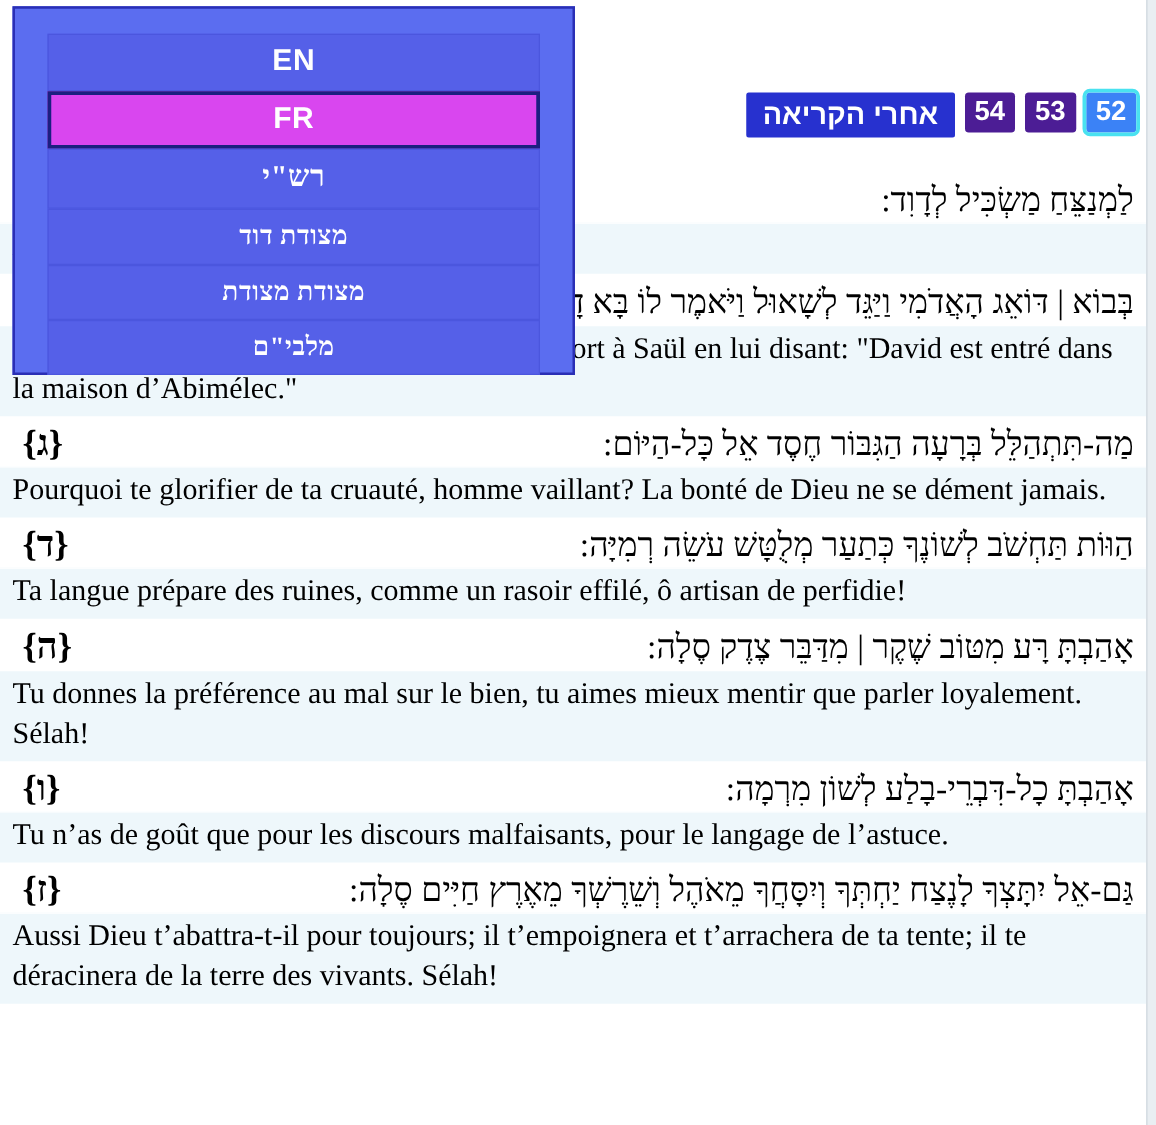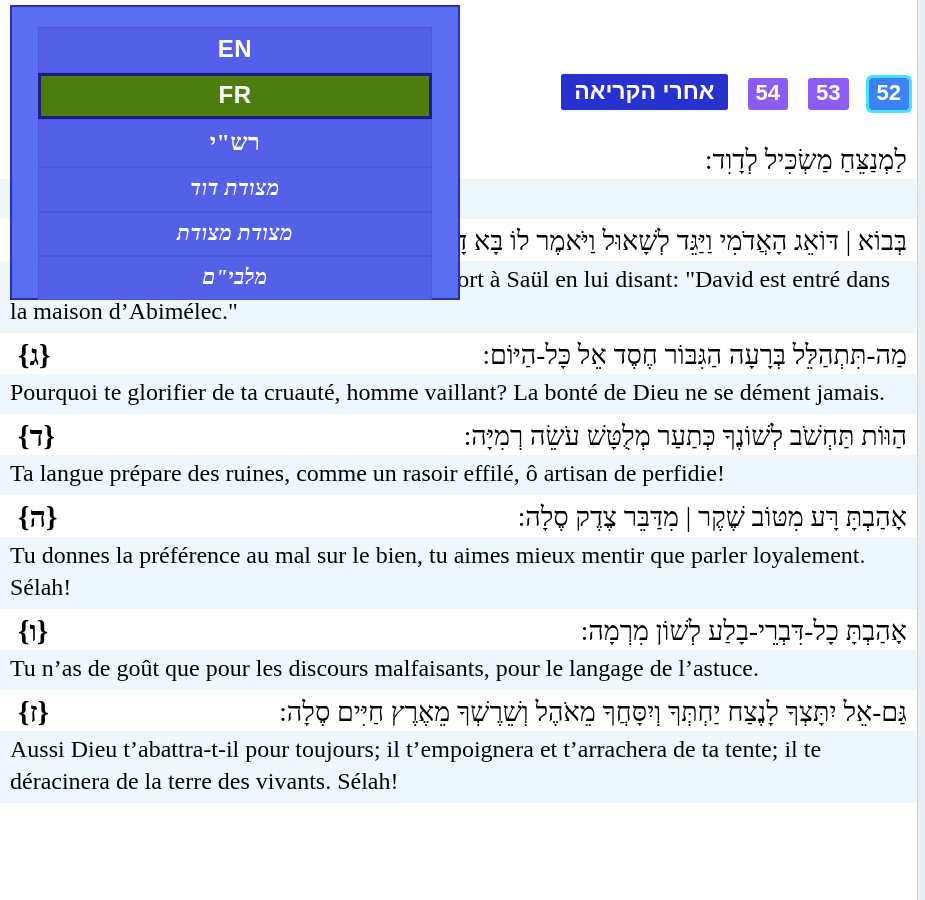--- a/index.html
+++ b/index.html
@@ -30,38 +30,38 @@
     background: #ffffff;
     padding: 0;
   }
 
   .topbar {
     position: absolute;
     right: 8px;
     top: 74px;
     display: flex;
     flex-direction: row-reverse;
-    align-items: flex-end;
-    gap: 20px;
+    align-items: flex-start;
+    gap: 8px;
     direction: rtl;
     padding-left: 25px;
   }
   .topbar-title {
     background: #2731cf;
     color: #ffffff;
     font-family: "Liberation Sans", sans-serif;
     font-size: 23px;
     font-weight: bold;
     padding: 4px 13px 6px 13px;
     line-height: 1.15;
     white-space: nowrap;
     border-radius: 2px;
   }
   .pagechip {
-    background: #8b5cf6;
+    background: #4c1d95;
     color: #ffffff;
     font-family: "Liberation Sans", sans-serif;
     font-size: 22px;
     font-weight: bold;
     padding: 3px 8px 5px 8px;
     border-radius: 3px;
     line-height: 1.1;
   }
   .pagechip.active {
     background: #3b82f6;
@@ -149,29 +149,29 @@
     text-align: center;
     cursor: pointer;
     margin-bottom: 0;
     padding: 6px 0 8px 0;
     font-size: 23px;
     letter-spacing: 0.5px;
   }
   .langbtn.lg { font-size: 24px; padding: 7px 0 9px 0; }
   .langbtn.selected {
     border: 3px solid #1b1f80;
-    background: #4d7c0f;
+    background: #d946ef;
     padding: 5px 0 7px 0;
   }
   .langbtn.heb {
     font-family: "Liberation Serif", serif;
     font-size: 24px;
     direction: rtl;
   }
-  .langbtn.heb.small { font-size: 21px; font-style: italic; }
+  .langbtn.heb.small { font-size: 21px; }
 </style>
 </head>
 <body>
 
 <div id="page">
 
   <div class="content">
 
     <div class="topbar">
       <div class="topbar-title">אחרי הקריאה</div>

